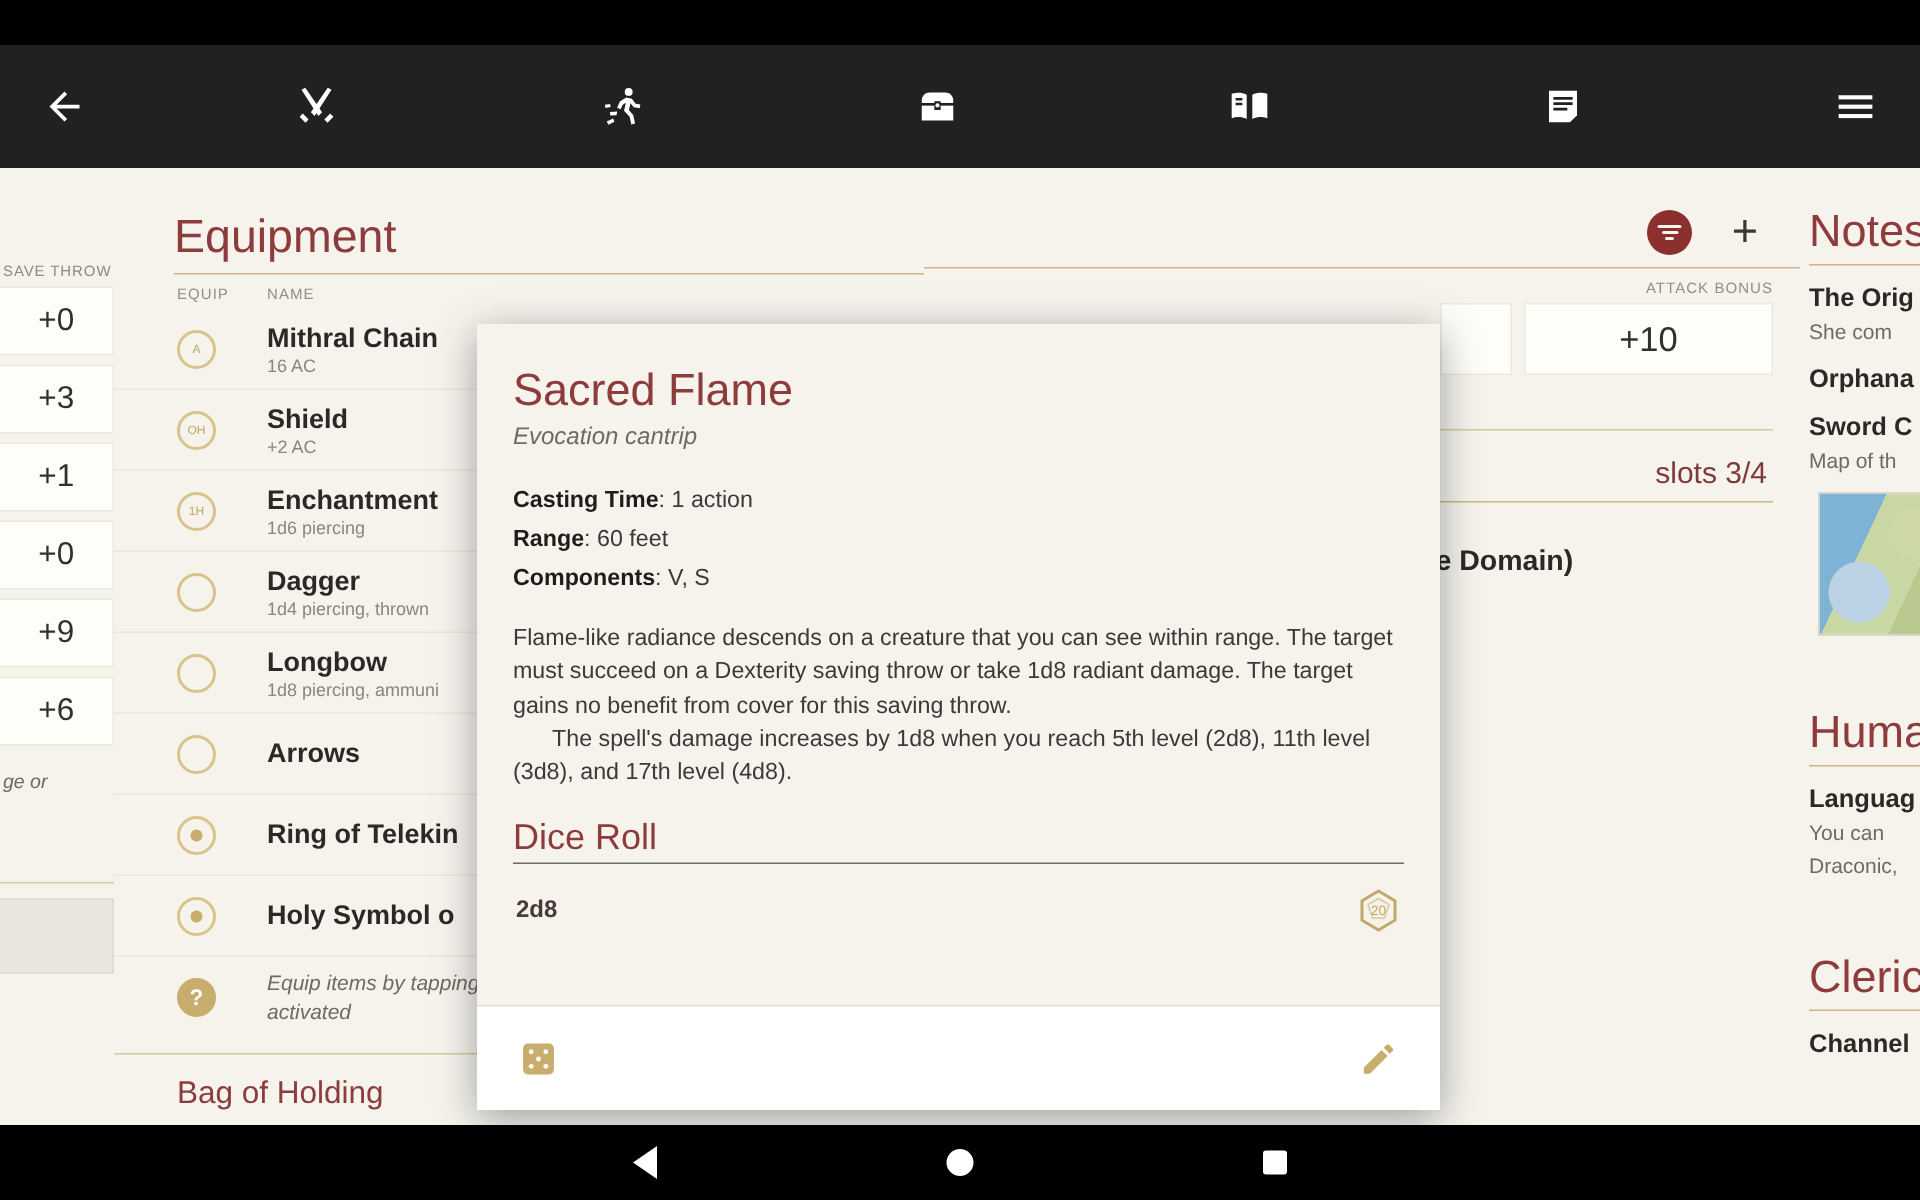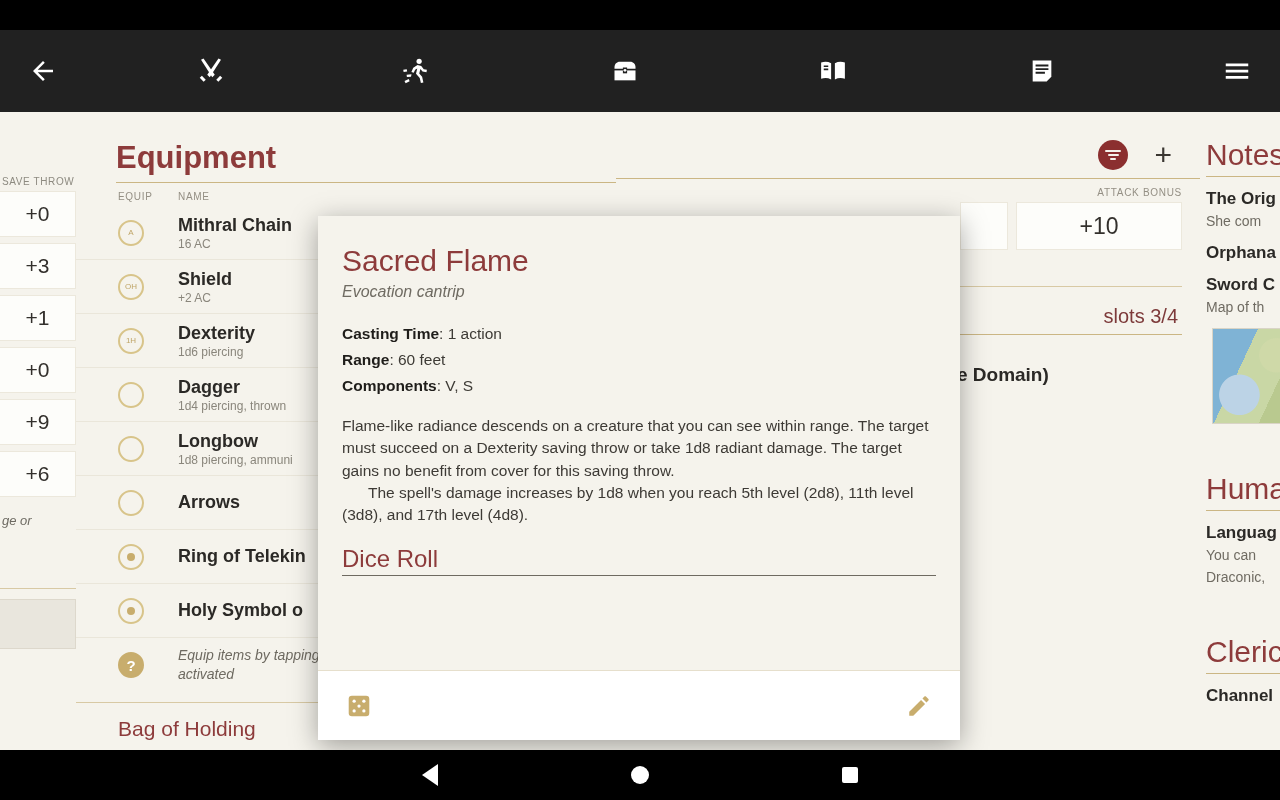--- a/index.html
+++ b/index.html
@@ -43,21 +43,21 @@
     display: flex; align-items: center; justify-content: center;
     font-size: 21px; color: #33302c; border: 1px solid #ece8dc; border-left: none;
   }
   .save-note { font-size: 13px; font-style: italic; color: #6d6a62; padding: 10px 0 0 2px; white-space: nowrap; }
   .saves-rule { border-top: 1px solid #d8c9a4; margin-top: 60px; }
   .saves-blank { height: 50px; background: #e9e6dd; margin-top: 10px; border: 1px solid #ddd8cc; border-left: none; }
 
   
   .equip-panel { position: absolute; top: 0; left: 76px; width: 540px; height: 638px; }
   .sec-title {
-    font-size: 31px; color: #8d3b3b; font-weight: 700; padding: 28px 0 6px 40px;
+    font-size: 31px; color: #8d3b3b; font-weight: 400; padding: 28px 0 6px 40px;
   }
   .sec-rule { border-bottom: 1px solid #cbb684; margin: 0 0 0 40px; }
   .col-heads { display: flex; padding: 8px 0 4px 42px; font-size: 10px; letter-spacing: .7px; color: #948f84; }
   .ch-equip { width: 60px; }
   .ch-name { }
   .eq-row {
     display: flex; align-items: center; padding: 6px 0 6px 42px;
     border-bottom: 1px solid #eae6da; min-height: 54px;
   }
   .eq-badge {
@@ -292,21 +292,21 @@
       <div class="eq-row">
         <div class="eq-badge">OH</div>
         <div class="eq-text">
           <div class="eq-name">Shield</div>
           <div class="eq-sub">+2 AC</div>
         </div>
       </div>
       <div class="eq-row">
         <div class="eq-badge">1H</div>
         <div class="eq-text">
-          <div class="eq-name">Dexterity</div>
+          <div class="eq-name">Enchantment</div>
           <div class="eq-sub">1d6 piercing</div>
         </div>
       </div>
       <div class="eq-row">
         <div class="eq-badge empty"></div>
         <div class="eq-text">
           <div class="eq-name">Dagger</div>
           <div class="eq-sub">1d4 piercing, thrown</div>
         </div>
       </div>
@@ -438,20 +438,30 @@
         </div>
 
         <div class="dlg-desc">
           <p>Flame-like radiance descends on a creature that you can see within range. The target must succeed on a Dexterity saving throw or take 1d8 radiant damage. The target gains no benefit from cover for this saving throw.</p>
           <p>The spell's damage increases by 1d8 when you reach 5th level (2d8), 11th level (3d8), and 17th level (4d8).</p>
         </div>
 
         <div class="dlg-dice-title">Dice Roll</div>
         <div class="dlg-dice-rule"></div>
 
+        <div class="dice-row">
+          <div class="dice-expr">2d8</div>
+          <div class="d20">
+            <svg viewBox="0 0 30 30" width="30" height="30">
+              <polygon points="15,2 26,8.5 26,21.5 15,28 4,21.5 4,8.5" fill="none" stroke="#c3a968" stroke-width="2"></polygon>
+              <polygon points="15,7 22,11 19,20 11,20 8,11" fill="none" stroke="#dcc999" stroke-width="1"></polygon>
+            </svg>
+            <span>20</span>
+          </div>
+        </div>
       </div>
 
       <div class="dlg-footer">
         <div class="f-icon">
           <svg width="26" height="26" viewBox="0 0 24 24">
             <rect x="2.5" y="2.5" width="19" height="19" rx="3" fill="#c8ad6d"></rect>
             <g fill="#fff">
               <circle cx="7.5" cy="7.5" r="1.5"></circle>
               <circle cx="16.5" cy="7.5" r="1.5"></circle>
               <circle cx="12" cy="12" r="1.5"></circle>

